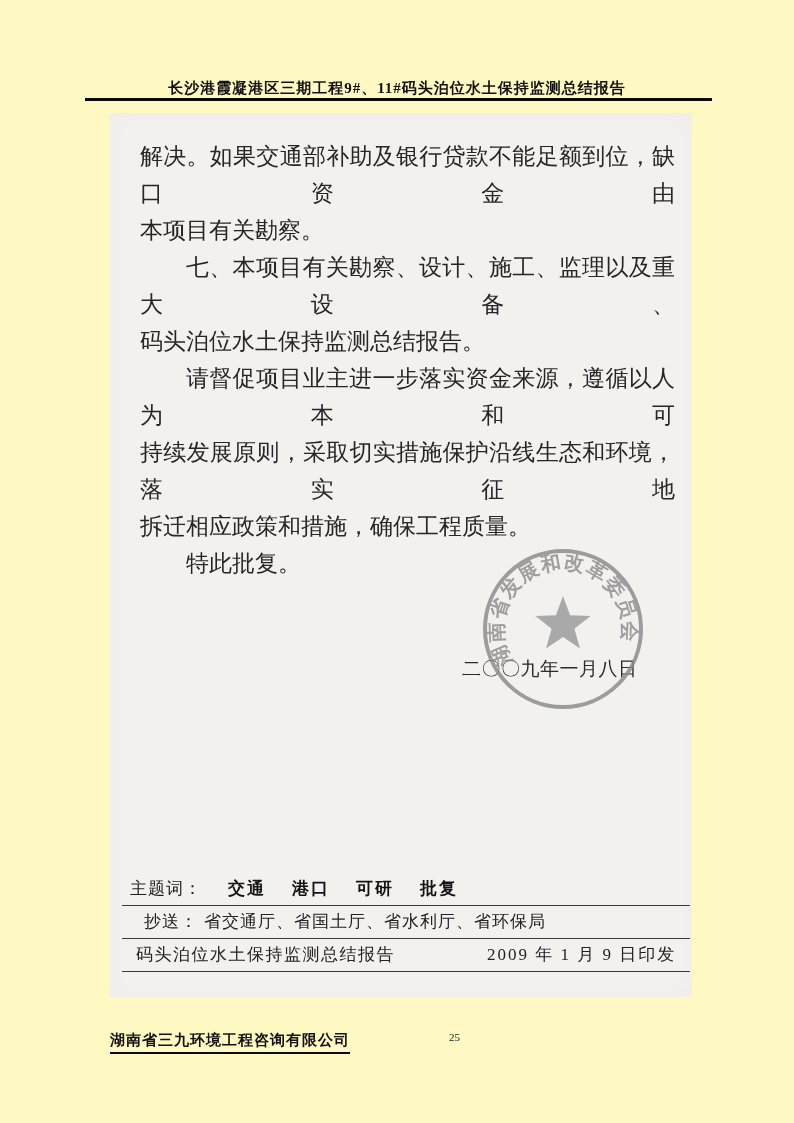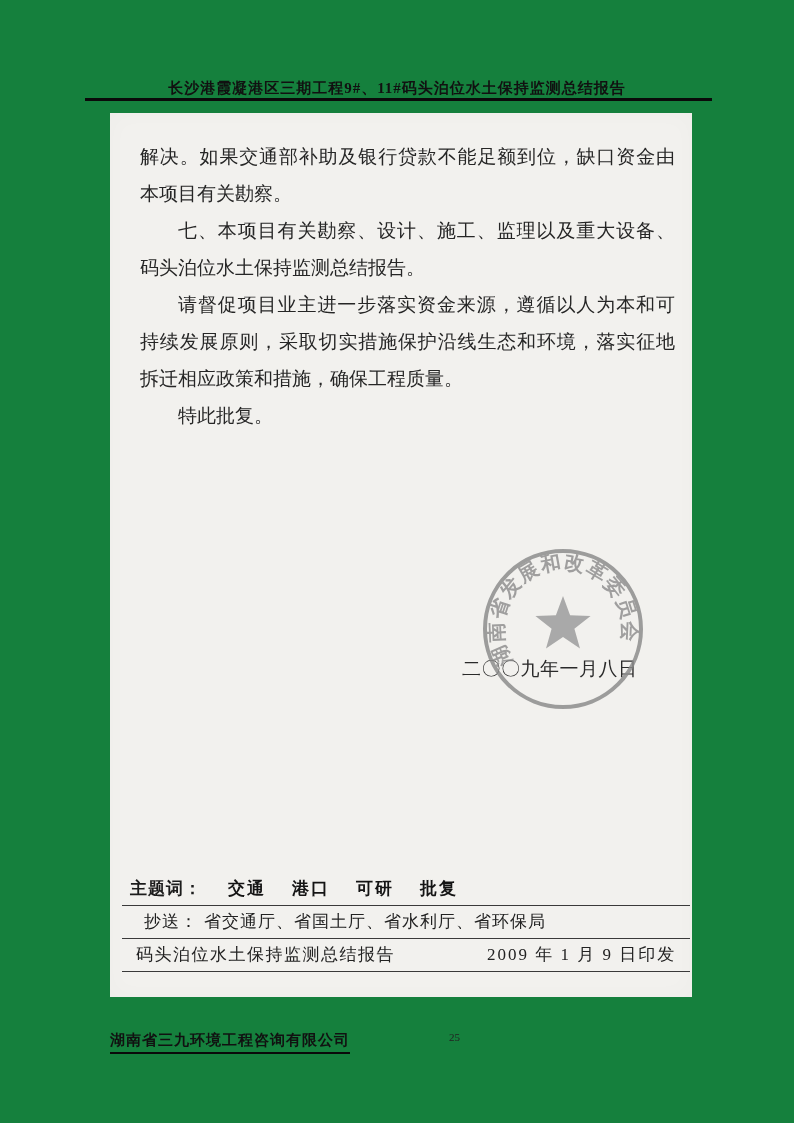--- a/index.html
+++ b/index.html
@@ -1,21 +1,21 @@
 <!DOCTYPE html>
 <html><head>
 <meta charset="utf-8">
 <style>
   * { margin: 0; padding: 0; box-sizing: border-box; }
   html, body { background: #ffffff; }
   .page {
     position: relative;
     width: 794px;
     height: 1123px;
-    background: #15803d;
+    background: #fef9c3;
     font-family: "Liberation Serif", serif;
     color: #1e1e1e;
     overflow: hidden;
   }
   
   .header-title {
     position: absolute;
     top: 79px; left: 0; right: 0;
     text-align: center;
     font-size: 15px;
@@ -35,21 +35,21 @@
     left: 110px; top: 113px;
     width: 582px; height: 884px;
     background: #f2f1ee;
     box-shadow: inset 0 0 25px rgba(0,0,0,0.02);
   }
   .body-text {
     position: absolute;
     top: 25px; left: 30px; right: 17px;
   }
   .line {
-    font-size: 19px;
+    font-size: 23px;
     line-height: 37px;
     color: #262626;
     white-space: nowrap;
   }
   .line.fill { text-align: justify; text-align-last: justify; white-space: normal; }
   .line.indent { text-indent: 2em; }
   
   .date-line {
     position: absolute;
     left: 352px; top: 543px;
@@ -74,21 +74,21 @@
     display: flex;
     align-items: flex-end;
     height: 33px;
     padding-bottom: 5px;
     border-bottom: 1.5px solid #3a3a3a;
     white-space: nowrap;
   }
   .ft-row.subjects-row { padding-left: 8px; }
   .ft-row.cc-row { padding-left: 22px; }
   .ft-row.issuer-row { padding-left: 14px; }
-  .ft-label { font-weight: bold; letter-spacing: 1px; color: #1c1c1c; }
+  .ft-label { font-weight: normal; letter-spacing: 1px; color: #1c1c1c; }
   .ft-label.light { font-weight: normal; }
   .subject-word { font-weight: bold; margin-left: 26px; letter-spacing: 2px; color: #141414; }
   .subject-word:first-of-type { margin-left: 8px; }
   .cc-text { margin-left: 6px; letter-spacing: 1px; color: #222; }
   .issuer-name { letter-spacing: 1.5px; color: #222; }
   .issue-date { margin-left: 92px; letter-spacing: 2px; color: #222; }
   
   .page-footer-company {
     position: absolute;
     left: 110px; top: 1031px;

